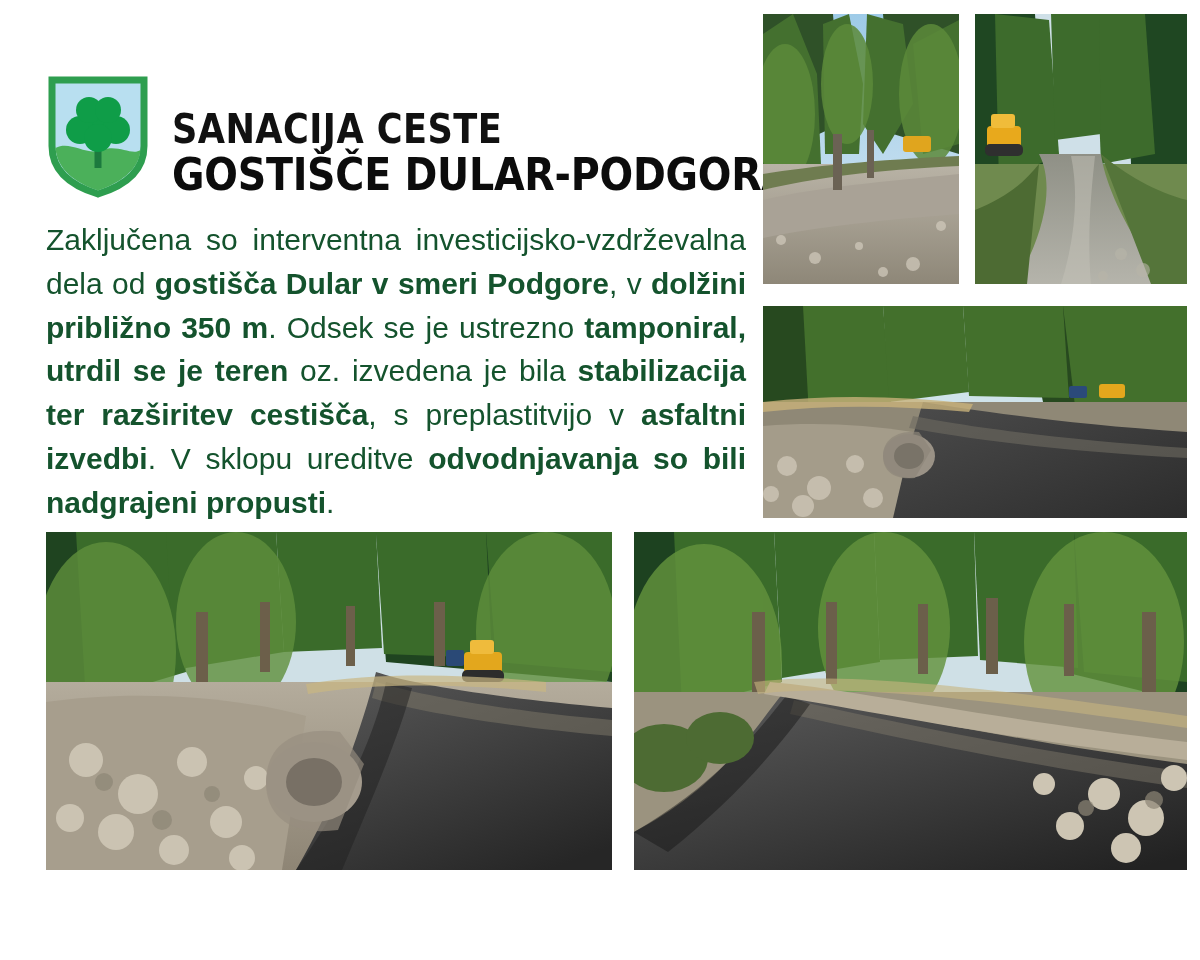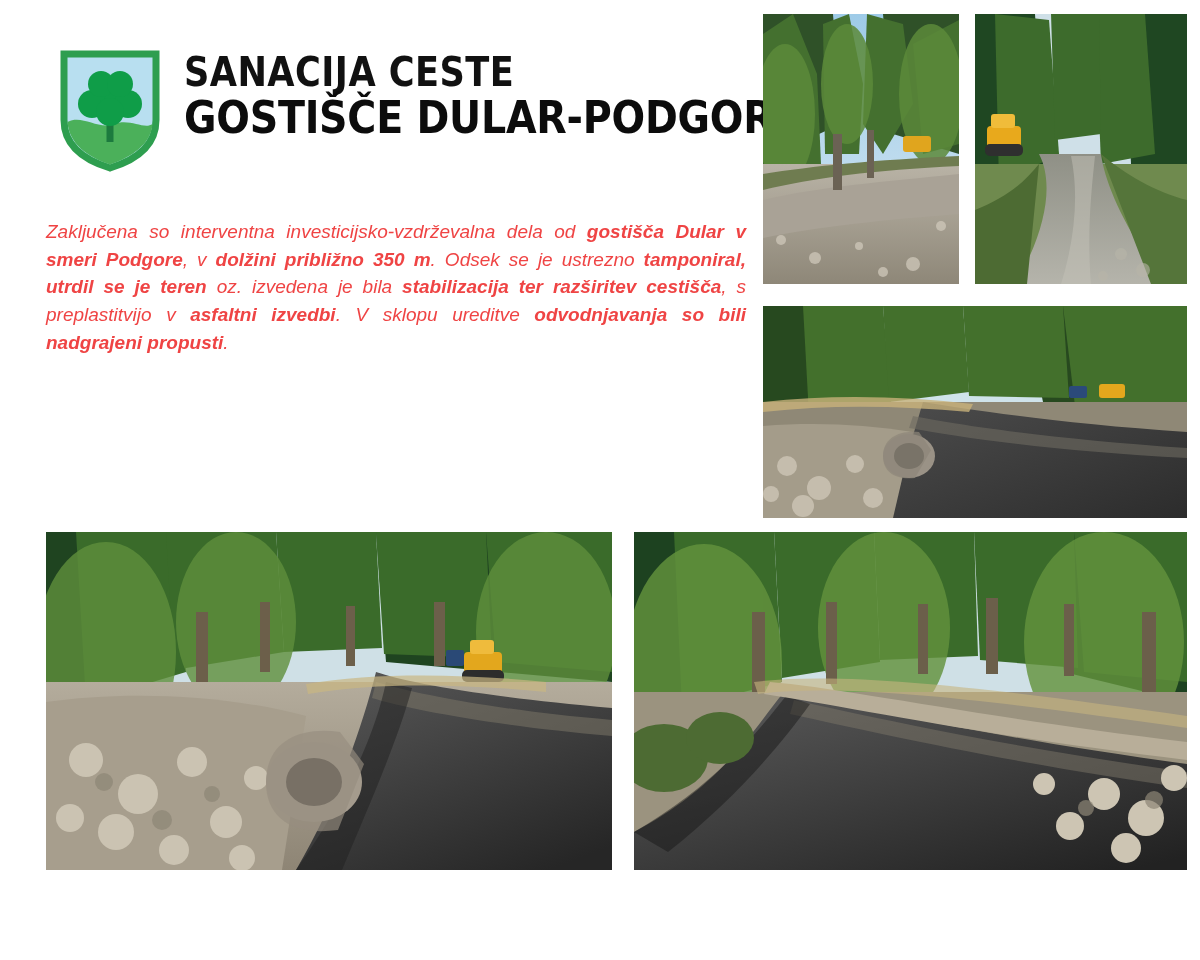--- a/index.html
+++ b/index.html
@@ -12,24 +12,24 @@
   }
   .page {
     position: relative;
     width: 1200px; height: 960px;
     background: #ffffff;
   }
 
   
   .header {
     position: absolute;
-    left: 58px; top: 48px;
+    left: 46px; top: 48px;
     width: 700px; height: 150px;
     display: flex;
-    align-items: flex-start;
+    align-items: flex-end;
     gap: 22px;
   }
   .crest {
     width: 104px; height: 124px;
     flex: 0 0 auto;
     position: relative;
   }
   .crest svg { display: block; }
 
   .titles {
@@ -60,26 +60,25 @@
     transform: scaleX(0.88);
     transform-origin: left center;
     white-space: nowrap;
   }
 
   
   .body-text {
     position: absolute;
     left: 46px; top: 218px;
     width: 700px;
-    font-size: 19px;
+    font-size: 30px;
     line-height: 1.46;
-    color: #ef4444;
+    color: #14532d;
     text-align: justify;
     text-justify: inter-word;
-    font-style: italic;
   }
   .body-text b { font-weight: 700; }
 
   
   .photo {
     position: absolute;
     overflow: hidden;
     background: #6a7a56;
   }
   .photo svg, .photo .ph { display: block; width: 100%; height: 100%; }

